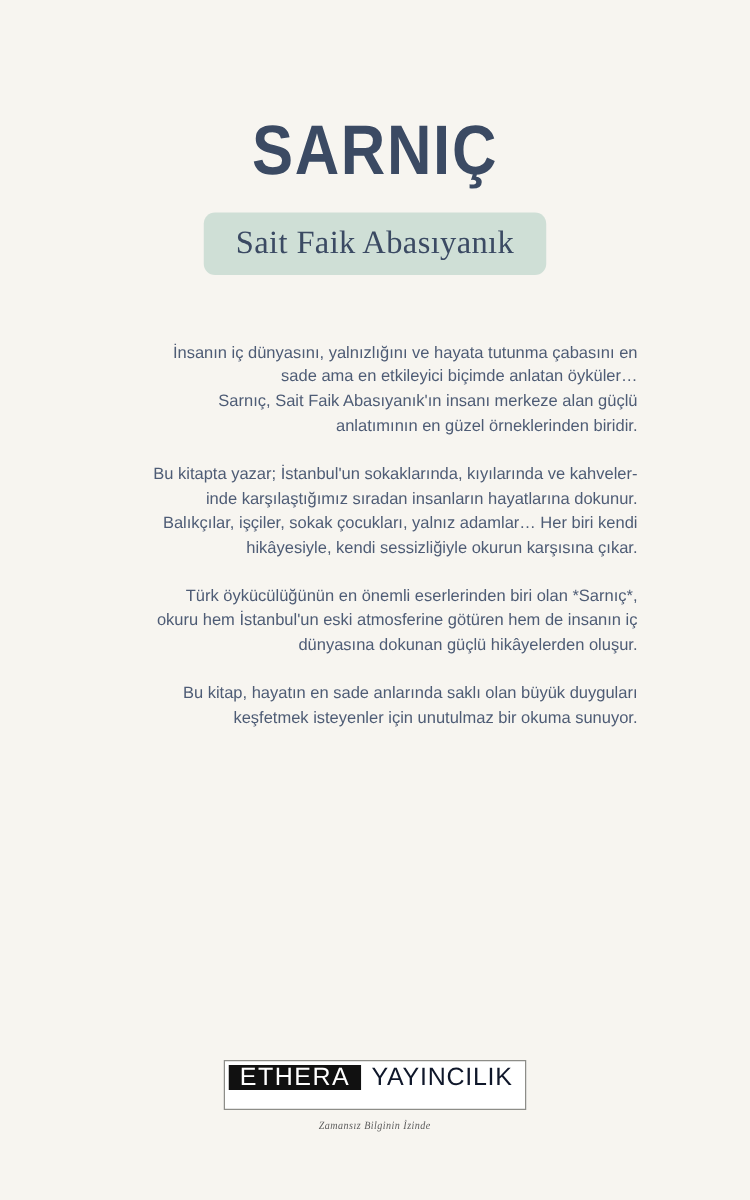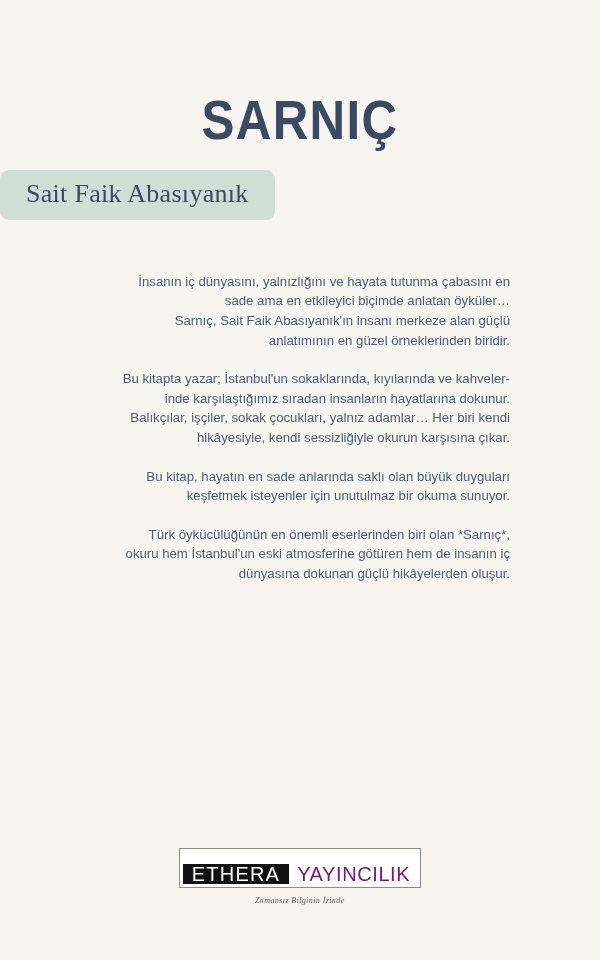--- a/index.html
+++ b/index.html
@@ -44,21 +44,21 @@
     letter-spacing: 1.5px;
     color: #3b4a63;
     margin: 0;
     transform: scaleX(0.88);
     transform-origin: center center;
   }
 
   .author-badge-wrap {
     margin-top: 22px;
     display: flex;
-    justify-content: flex-start;
+    justify-content: center;
   }
 
   .author-badge {
     background: #cfdfd6;
     color: #3b4a63;
     border-radius: 9px;
     padding: 9px 26px 11px 26px;
     font-family: "Liberation Serif", serif;
     font-size: 26px;
     line-height: 1.15;
@@ -94,40 +94,40 @@
     top: 848px;
     display: flex;
     flex-direction: column;
     align-items: center;
   }
 
   .logo-box {
     border: 1px solid #8d8d88;
     background: #ffffff;
     display: flex;
-    align-items: flex-end;
+    align-items: flex-start;
     padding: 3px;
     box-sizing: border-box;
     height: 40px;
   }
 
   .logo-mark {
     background: #111111;
     color: #ffffff;
     display: flex;
     align-items: center;
     padding: 0 9px;
     font-family: "Liberation Sans", sans-serif;
     font-size: 20px;
     letter-spacing: 1.2px;
     line-height: 1;
   }
 
   .logo-word {
-    color: #701a75;
+    color: #0f172a;
     display: flex;
     align-items: center;
     padding: 0 7px 0 8px;
     font-family: "Liberation Sans", sans-serif;
     font-size: 20px;
     letter-spacing: 0.6px;
     line-height: 1;
     background: #ffffff;
   }
 
@@ -156,25 +156,25 @@
 
   <div class="body-copy">
     <p>İnsanın iç dünyasını, yalnızlığını ve hayata tutunma çabasını en
 sade ama en etkileyici biçimde anlatan öyküler…
 Sarnıç, Sait Faik Abasıyanık'ın insanı merkeze alan güçlü
 anlatımının en güzel örneklerinden biridir.</p>
     <p>Bu kitapta yazar; İstanbul'un sokaklarında, kıyılarında ve kahveler-
 inde karşılaştığımız sıradan insanların hayatlarına dokunur.
 Balıkçılar, işçiler, sokak çocukları, yalnız adamlar… Her biri kendi
 hikâyesiyle, kendi sessizliğiyle okurun karşısına çıkar.</p>
-    <p>Bu kitap, hayatın en sade anlarında saklı olan büyük duyguları
-keşfetmek isteyenler için unutulmaz bir okuma sunuyor.</p>
     <p>Türk öykücülüğünün en önemli eserlerinden biri olan *Sarnıç*,
 okuru hem İstanbul'un eski atmosferine götüren hem de insanın iç
 dünyasına dokunan güçlü hikâyelerden oluşur.</p>
+    <p>Bu kitap, hayatın en sade anlarında saklı olan büyük duyguları
+keşfetmek isteyenler için unutulmaz bir okuma sunuyor.</p>
   </div>
 
   <div class="publisher">
     <div class="logo-box">
       <div class="logo-mark">ETHERA</div>
       <div class="logo-word">YAYINCILIK</div>
     </div>
     <div class="logo-tagline">Zamansız Bilginin İzinde</div>
   </div>
 

